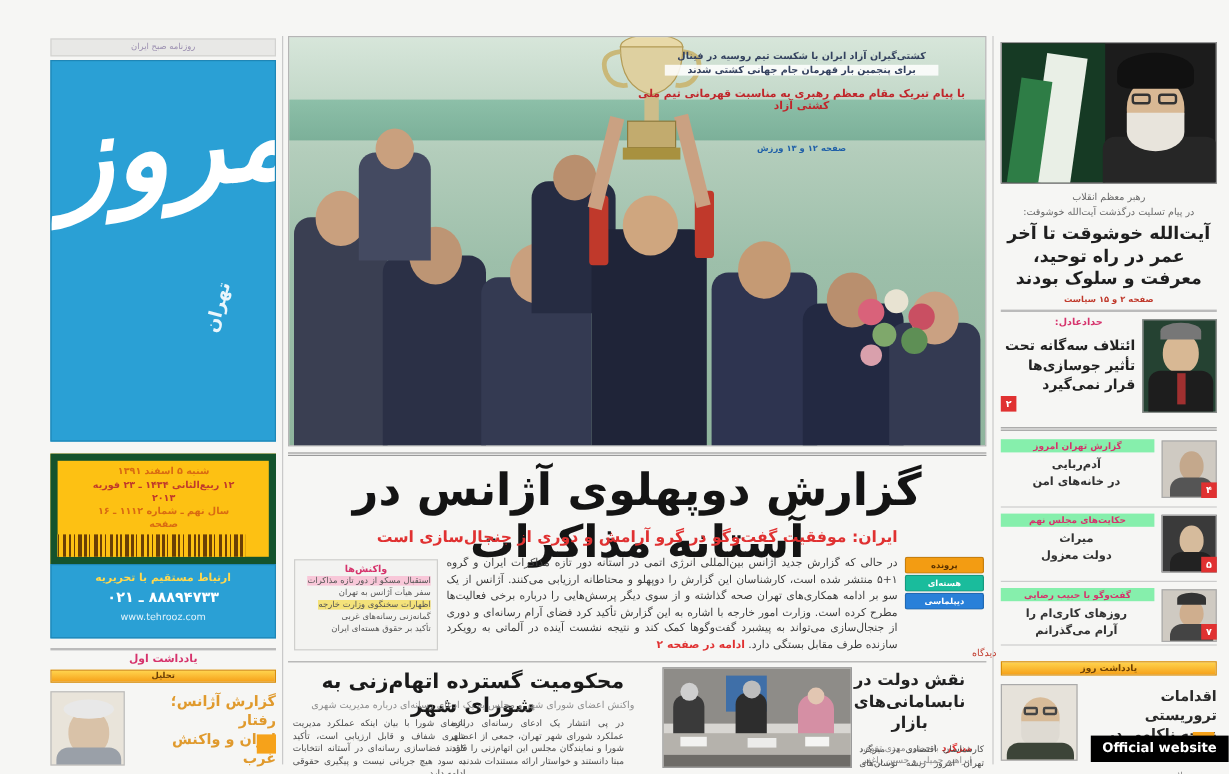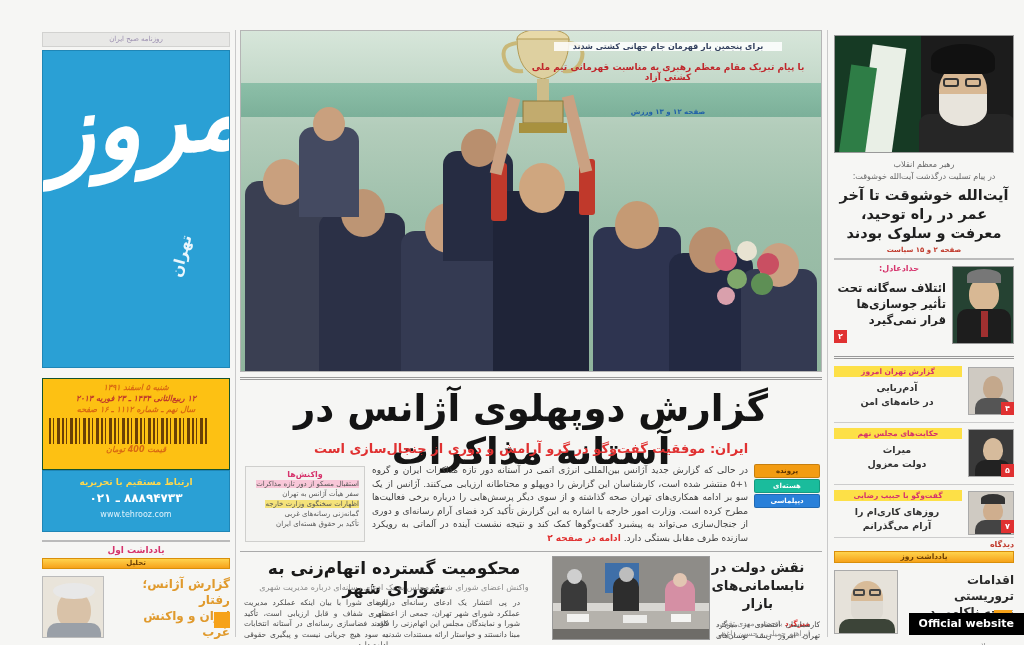--- a/index.html
+++ b/index.html
@@ -17,21 +17,21 @@
     border:1px solid #d2d2d0; font-size:7px; color:#9b8fb0; line-height:13px;
     letter-spacing:1px; overflow:hidden; }
   #logo-block { left:42px; top:50px; width:188px; height:318px; background:#2aa0d5;
     border:1px solid #1f86b6; overflow:hidden; }
   #logo-main { position:absolute; right:6px; top:28px; width:176px; font-size:96px;
     font-weight:bold; color:#ffffff; transform:rotate(-6deg); line-height:0.95;
     text-align:center; font-style:italic; }
   #logo-sub { position:absolute; right:26px; top:196px; color:#eaf6fc; font-size:15px;
     transform:rotate(-75deg); font-weight:bold; }
   #issue-box { left:42px; top:378px; width:188px; height:92px; background:#fdc113;
-    border:1px solid #14532d; padding:3px 20px; overflow:hidden;font-style:italic; }
+    border:6px solid #14532d; padding:3px 20px; overflow:hidden; }
   .issue-line { font-size:8px; font-weight:bold; color:#d96a12; line-height:11px; text-align:center; }
   .issue-line.hl { color:#c0392b; }
   #barcode { margin:3px auto 0; width:160px; height:26px;
     background:repeating-linear-gradient(90deg,#6b3f05 0 2px,#fdc113 2px 4px,#6b3f05 4px 5px,#fdc113 5px 8px,#6b3f05 8px 11px,#fdc113 11px 13px); }
   #contact-box { left:42px; top:470px; width:188px; height:62px; background:#2aa0d5;
     border:1px solid #1f86b6; padding:6px 8px; }
   #contact-l1 { color:#ffd84d; font-size:9px; font-weight:bold; text-align:center; }
   #contact-l2 { color:#ffffff; font-size:12px; font-weight:bold; text-align:center; margin-top:4px; }
   #contact-l3 { color:#dff2fb; font-size:8px; text-align:center; margin-top:5px; }
   #left-div1 { left:42px; top:540px; width:188px; height:2px; background:#bbb; }
@@ -117,30 +117,30 @@
   #co-photo { left:952px; top:266px; width:62px; height:78px; background:#254232;
     border:1px solid #999; overflow:hidden; }
   #co-headline { left:834px; top:280px; width:112px; font-size:11.5px; font-weight:bold;
     color:#222; text-align:right; line-height:16px; direction:rtl; }
   .page-badge { position:absolute; width:13px; height:13px; background:#e03131; color:#fff;
     font-size:8px; font-weight:bold; text-align:center; line-height:13px; }
   #right-div2 { left:834px; top:356px; width:180px; height:3px;
     border-top:1px solid #999; border-bottom:1px solid #999; }
   .mini-item { position:absolute; left:834px; width:180px; height:52px; }
   .mini-label { position:absolute; right:52px; top:0; left:0; font-size:7.5px; color:#d6336c;
-    font-weight:bold; text-align:center; background:#fde047; line-height:11px; }
+    font-weight:bold; text-align:center; background:#86efac; line-height:11px; }
   .mini-l1 { position:absolute; right:54px; top:16px; left:0; font-size:9.5px; font-weight:bold;
     color:#333; text-align:center; }
   .mini-l2 { position:absolute; right:54px; top:30px; left:0; font-size:9.5px; font-weight:bold;
     color:#333; text-align:center; }
   .mini-photo { position:absolute; right:0; top:1px; width:46px; height:48px;
     background:#cfcac2; border:1px solid #aaa; overflow:hidden; }
   .mini-sep { position:absolute; left:834px; width:180px; height:1px; background:#ccc; }
-  #view-kicker { left:834px; top:540px; width:180px; font-size:8px; color:#c0392b;
-    font-weight:bold; text-align:right; }
+  #view-kicker { left:810px; top:540px; width:180px; font-size:8px; color:#c0392b;
+    font-weight:normal; text-align:left; }
   #view-bar { left:834px; top:551px; width:180px; height:12px;
     background:linear-gradient(#ffd34d,#f6a21a); border:1px solid #d98f0a;
     font-size:7.5px; color:#6b3f05; font-weight:bold; line-height:10px; text-align:center; }
   #view-photo { left:834px; top:570px; width:64px; height:64px; background:#e6e2da;
     border:1px solid #aaa; overflow:hidden; }
   #view-text { left:904px; top:572px; width:110px; text-align:right; direction:rtl; }
   .view-hl { font-size:12px; font-weight:bold; color:#2b2b2b; line-height:16px; }
   #view-byline { font-size:8px; color:#8a8a8a; margin-top:6px; }
   #view-sq { left:994px; top:610px; width:18px; height:18px; background:#f6a21a; }
 
@@ -237,20 +237,21 @@
   <div id="flowers">
     <div class="flw" style="left:6px;top:10px;width:22px;height:22px;background:#d9627a"></div>
     <div class="flw" style="left:28px;top:2px;width:20px;height:20px;background:#e8e3d2"></div>
     <div class="flw" style="left:48px;top:14px;width:22px;height:22px;background:#c94f62"></div>
     <div class="flw" style="left:18px;top:30px;width:20px;height:20px;background:#7fa86b"></div>
     <div class="flw" style="left:42px;top:34px;width:22px;height:22px;background:#5e8f55"></div>
     <div class="flw" style="left:8px;top:48px;width:18px;height:18px;background:#d9a0ac"></div>
   </div>
 
   <div id="photo-overlay">
+    <div class="ph-kicker">کشتی‌گیران آزاد ایران با شکست تیم روسیه در فینال</div>
     <div class="ph-kicker"><span class="band">برای پنجمین بار قهرمان جام جهانی کشتی شدند</span></div>
     <div id="ph-subhead">با پیام تبریک مقام معظم رهبری به مناسبت قهرمانی تیم ملی کشتی آزاد</div>
     <div id="ph-pageref">صفحه ۱۲ و ۱۳ ورزش</div>
   </div>
 </div>
 
 <div id="center-div1" class="abs"></div>
 <div id="lead-headline" class="abs rtl">گزارش دوپهلوی آژانس در آستانه مذاکرات</div>
 <div id="lead-subhead" class="abs rtl">ایران: موفقیت گفت‌وگو در گرو آرامش و دوری از جنجال‌سازی است</div>
 

